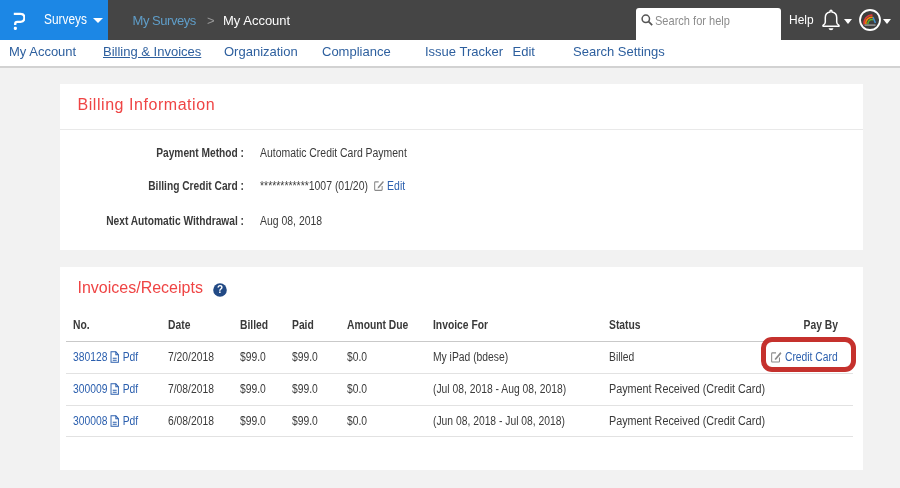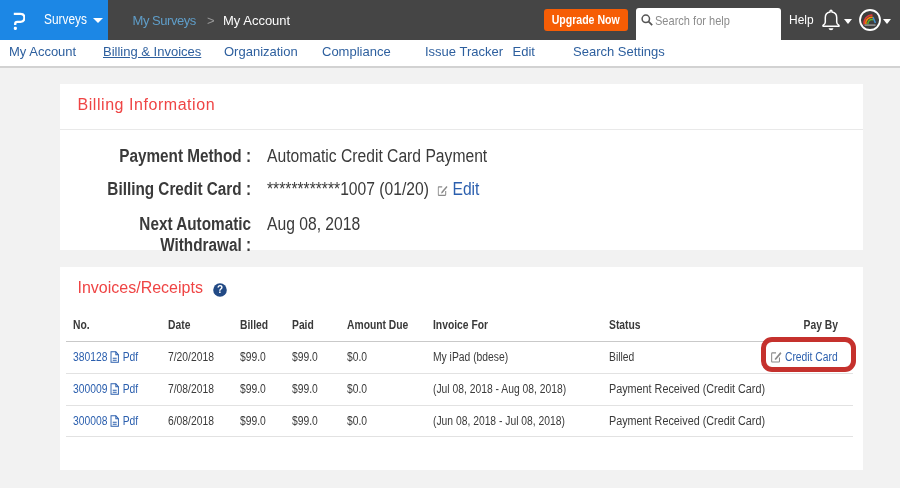--- a/index.html
+++ b/index.html
@@ -34,21 +34,21 @@
 #nav a { position:absolute; top:3.5px; color:#2d5f9e; font-size:13px; text-decoration:none; white-space:nowrap; }
 #nav a.u { text-decoration:underline; }
 
 
 .card { position:absolute; left:60px; width:803px; background:#fff; }
 #card1 { top:84px; height:166px; }
 #card2 { top:267px; height:203px; }
 .cardtitle { position:absolute; left:17.5px; top:12px; font-size:16px; color:#ef4444; white-space:nowrap; }
 #divider1 { position:absolute; left:0; top:45px; width:100%; height:1px; background:#e9e9e9; }
 
-.brow { position:absolute; left:10px; width:100%; height:13px; font-size:18px; color:#3a3a3a; }
+.brow { position:absolute; left:3px; width:100%; height:13px; font-size:12px; color:#3a3a3a; }
 .brow .lab { position:absolute; left:0; width:181px; text-align:right; font-weight:bold; transform:scaleX(0.85); transform-origin:right center; }
 .brow .val { position:absolute; left:197px; white-space:nowrap; transform:scaleX(0.87); transform-origin:left center; }
 a.blu { color:#2b5fae; text-decoration:none; }
 
 #helpicon { position:absolute; left:153px; top:15.5px; }
 
 
 #tbl { position:absolute; left:6px; top:43px; width:787px; }
 .trow { position:absolute; left:0; width:100%; font-size:12px; color:#3a3a3a; }
 .trh { font-weight:bold; }
@@ -69,21 +69,20 @@
       <svg class="qmark" width="12" height="18" viewBox="0 0 12 18">
         <path d="M0.8 1.8 H7.5 C10.2 1.8 11.4 3.6 11.4 5.7 C11.4 7.9 10.2 9.8 7.5 9.8 H4.3 C3 9.8 2.2 10.6 2.2 11.9 V13" fill="none" stroke="#fff" stroke-width="2.3"></path>
         <rect x="0.8" y="14.8" width="3.1" height="3.1" rx="1.1" fill="#fff"></rect>
       </svg>
     </div>
     <div id="surveys">Surveys</div>
     <div id="surveyscaret" class="caret"></div>
     <div id="crumb1">My Surveys</div>
     <div id="crumbsep">&gt;</div>
     <div id="crumb2">My Account</div>
-    <div id="upgrade"><span>Upgrade Now</span></div>
     <div id="search">
       <svg width="12" height="12" viewBox="0 0 12 12">
           <circle cx="4.8" cy="4.8" r="3.7" fill="none" stroke="#555" stroke-width="1.5"></circle>
           <line x1="7.6" y1="7.6" x2="11.2" y2="11.2" stroke="#555" stroke-width="1.7"></line>
         </svg>
       <span class="ph">Search for help</span>
     </div>
     <div id="helptxt">Help</div>
     <svg id="bell" width="20" height="23" viewBox="0 0 20 23">
       <path d="M10 1.2 C10.5 1.2 10.9 1.6 10.9 2.1 V2.9 C13.8 3.3 15.7 5.5 15.7 8.4 V13 C15.7 14.6 16.8 15.6 17.8 16.2 C18.3 16.5 18.1 17.3 17.4 17.3 H2.6 C1.9 17.3 1.7 16.5 2.2 16.2 C3.2 15.6 4.3 14.6 4.3 13 V8.4 C4.3 5.5 6.2 3.3 9.1 2.9 V2.1 C9.1 1.6 9.5 1.2 10 1.2 Z M1.4 17.3 H18.6" fill="none" stroke="#fff" stroke-width="1.5" stroke-linejoin="round"></path>

